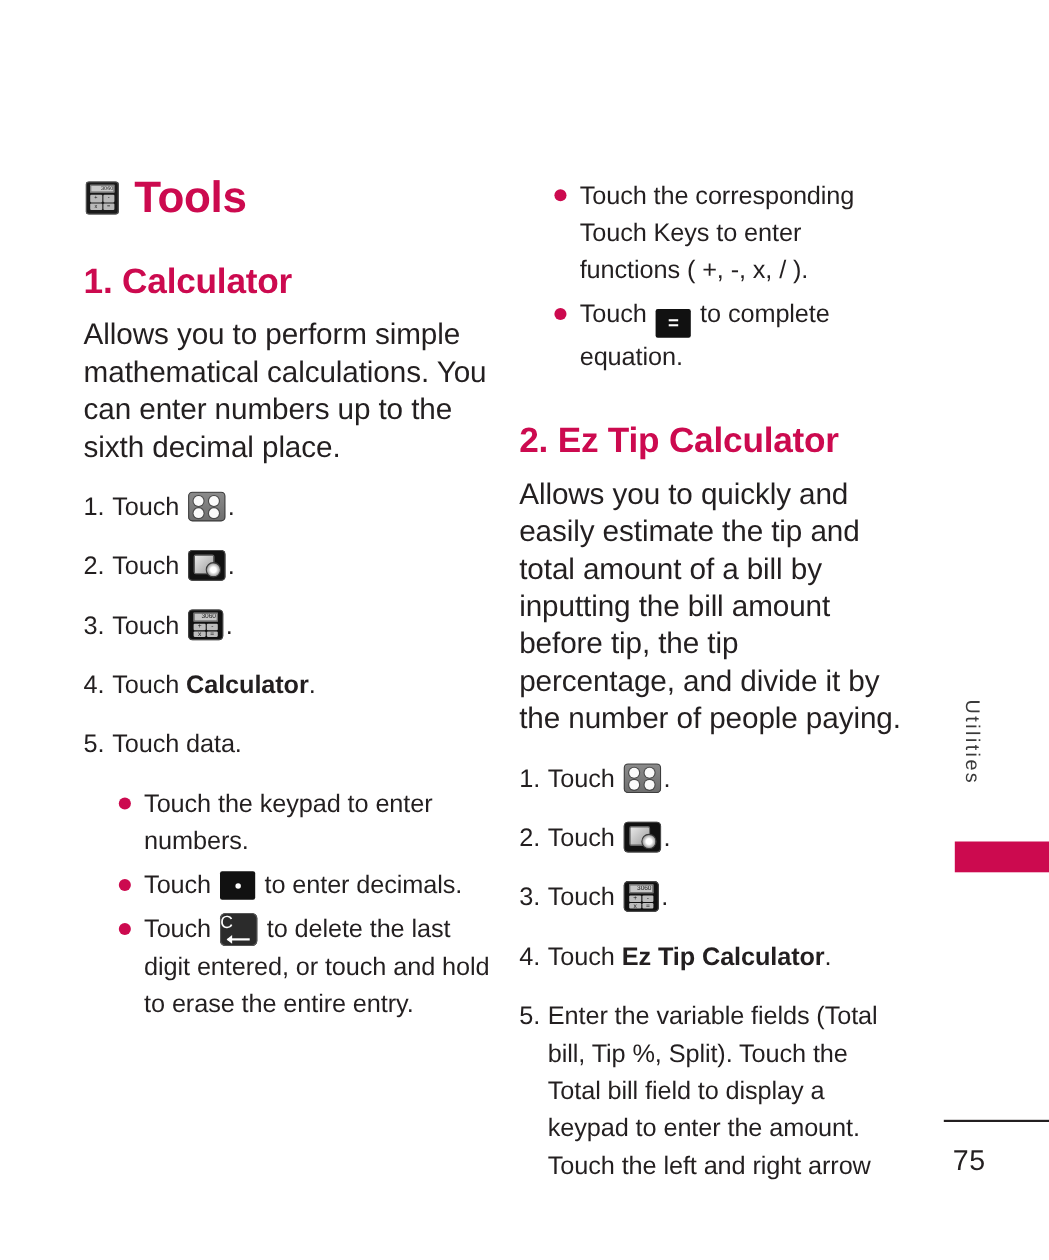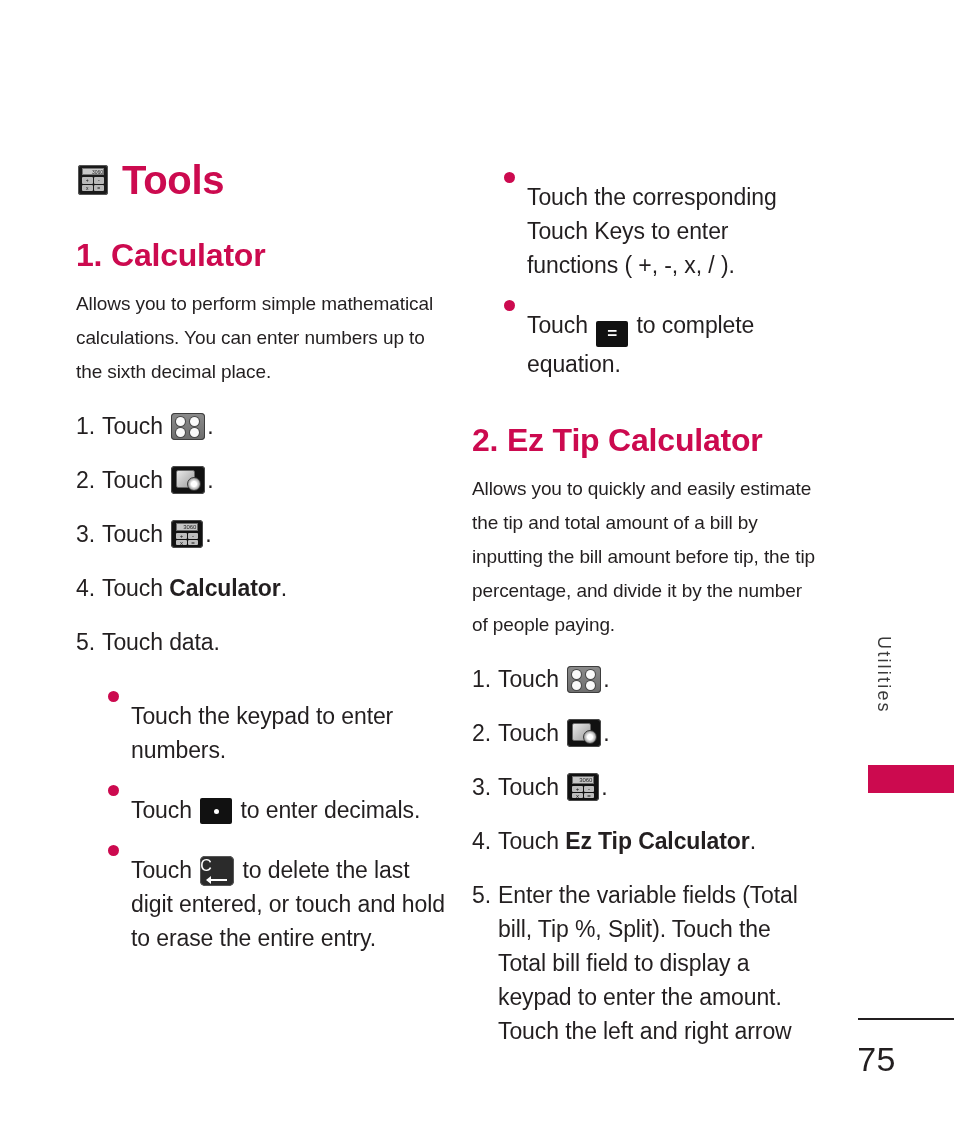--- a/index.html
+++ b/index.html
@@ -48,21 +48,21 @@
     font-size: 32px;
     font-weight: bold;
     letter-spacing: -0.2px;
     line-height: 1.1;
     margin: 0 0 14px 0;
   }
   .section-head.second { margin-top: 42px; }
 
   
   .para {
-    font-size: 19px;
+    font-size: 27px;
     line-height: 34px;
     margin: 0 0 20px 0;
     letter-spacing: -0.1px;
   }
 
   .steps { margin: 0; padding: 0; list-style: none; }
   .step {
     font-size: 23px;
     line-height: 34px;
     margin-bottom: 20px;
@@ -88,21 +88,21 @@
     letter-spacing: -0.1px;
   }
   .dot {
     flex: 0 0 auto;
     width: 11px;
     height: 11px;
     border-radius: 50%;
     background: #cc0a4f;
     margin: 12px 12px 0 0;
   }
-  .bullet-body { flex: 1 1 auto; margin-top: 20px; }
+  .bullet-body { flex: 1 1 auto; }
 
   
   .ic {
     display: inline-block;
     vertical-align: -6px;
     margin: 0 2px;
   }
 
   
   .icon-calc-lg {
@@ -273,21 +273,21 @@
     right: 0;
     top: 1018px;
     width: 96px;
     height: 2px;
     background: #231f20;
   }
   .page-number {
     position: absolute;
     right: 58px;
     top: 1040px;
-    font-size: 34px;
+    font-size: 26px;
     color: #231f20;
     letter-spacing: 0.5px;
   }
 </style>
 </head>
 <body>
 
 <div class="page">
 
   <div class="col col-left">

